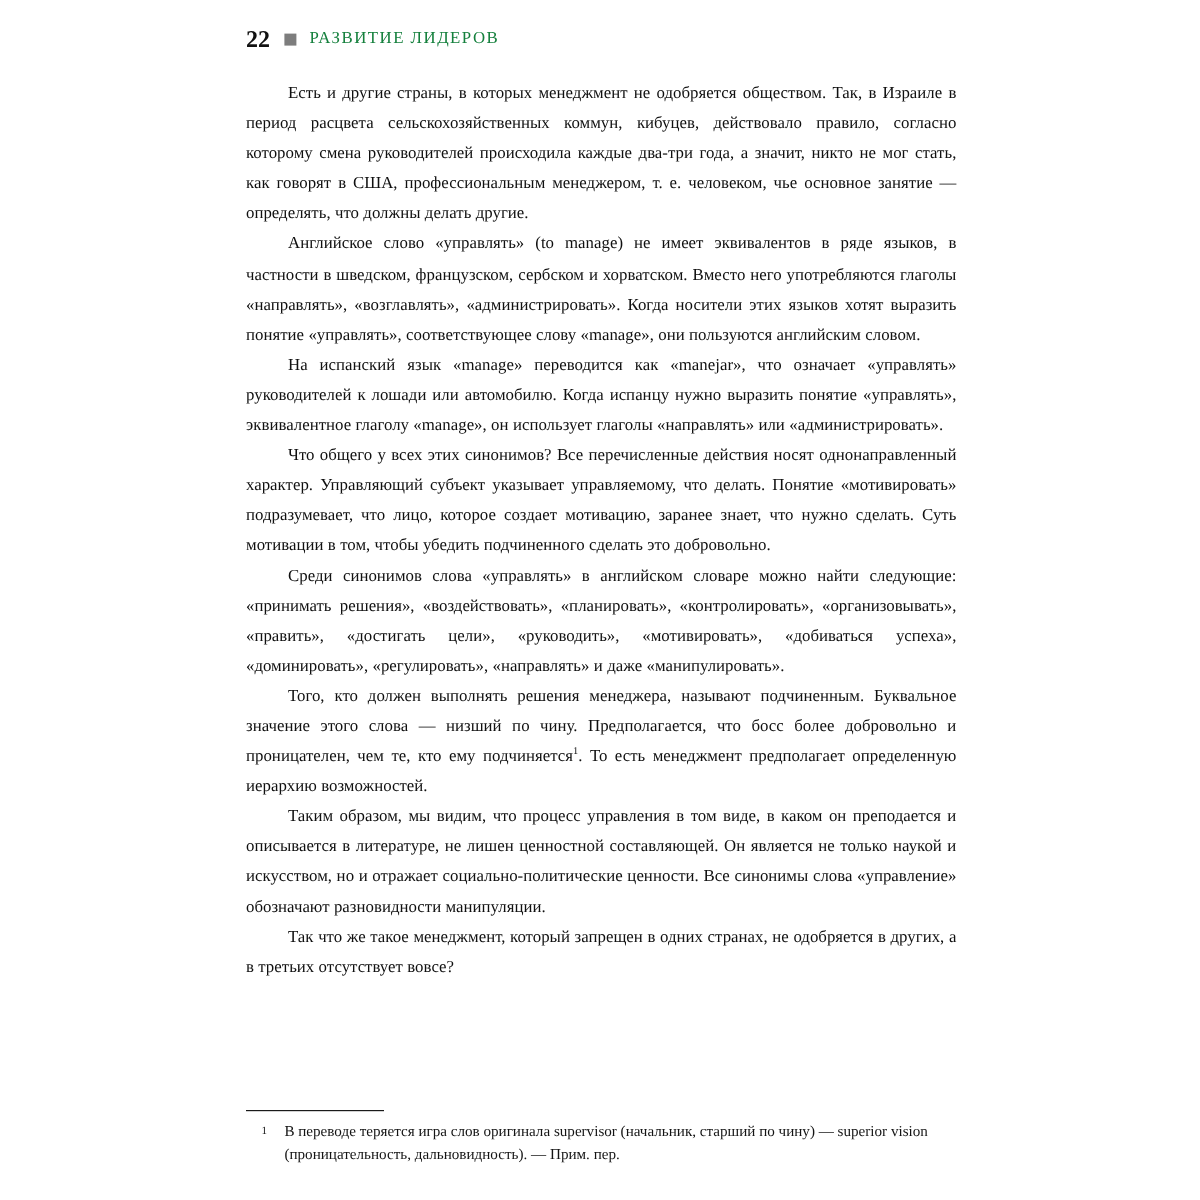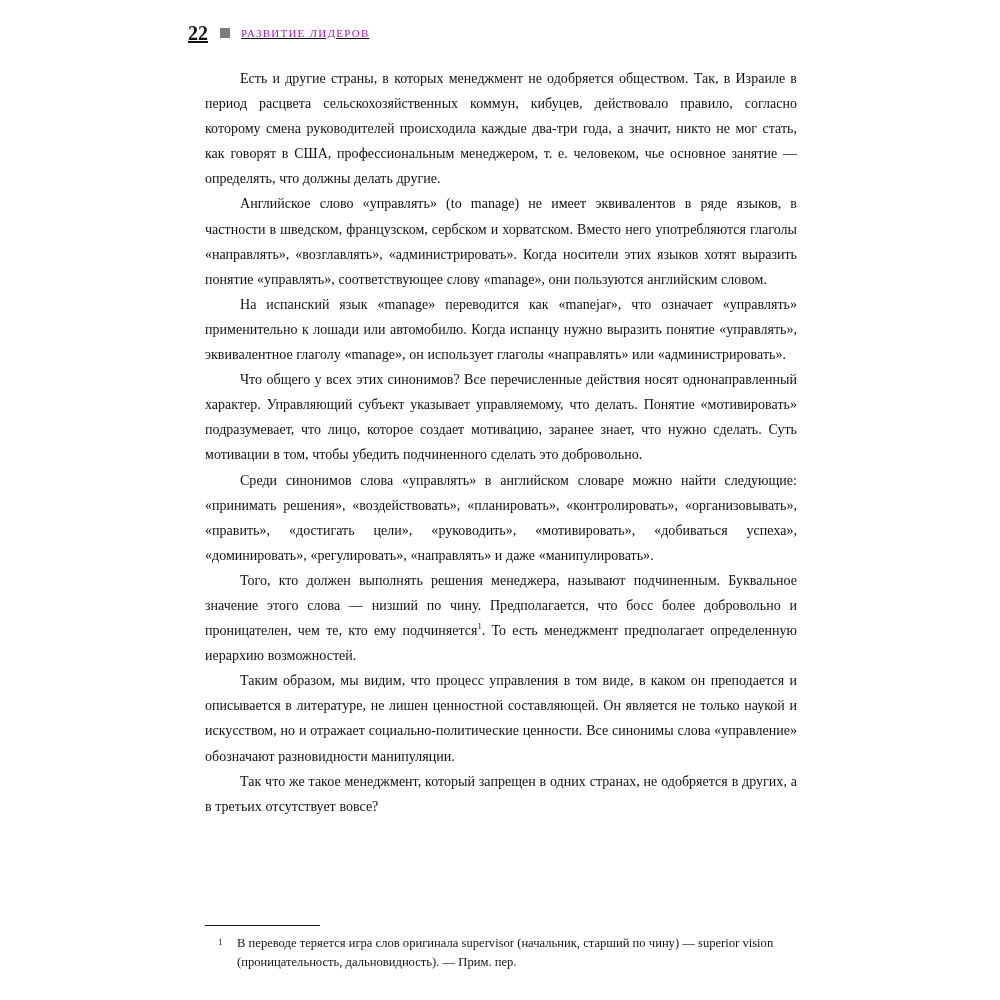--- a/index.html
+++ b/index.html
@@ -20,50 +20,49 @@
     position: relative;
     width: 1000px;
     height: 1000px;
     background: #ffffff;
     box-sizing: border-box;
   }
 
   
   .running-head {
     position: absolute;
-    left: 188px;
+    left: 205px;
     top: 22px;
     display: flex;
     align-items: center;
     height: 22px;
-    text-decoration: underline;
   }
   .folio {
     font-family: "Liberation Serif", "DejaVu Serif", serif;
     font-weight: bold;
     font-size: 20px;
     line-height: 20px;
     letter-spacing: 0px;
     color: #111111;
   }
   .head-marker {
     width: 10px;
     height: 10px;
     background: #7d7d7d;
     margin: 0 11px 0 12px;
     display: inline-block;
     flex: 0 0 auto;
   }
   .head-title {
     font-family: "Liberation Serif", "DejaVu Serif", serif;
-    font-size: 11px;
+    font-size: 14px;
     line-height: 14px;
     letter-spacing: 1.25px;
     text-transform: uppercase;
-    color: #a21caf;
+    color: #15803d;
     white-space: nowrap;
   }
 
   
   .text-column {
     position: absolute;
     left: 205px;
     top: 66px;
     width: 592px;
   }
@@ -124,21 +123,21 @@
 
   <div class="running-head">
     <span class="folio">22</span>
     <span class="head-marker"></span>
     <span class="head-title">РАЗВИТИЕ ЛИДЕРОВ</span>
   </div>
 
   <div class="text-column">
     <p class="para">Есть и другие страны, в которых менеджмент не одобряется обществом. Так, в Израиле в период расцвета сельскохозяйственных коммун, кибуцев, действовало правило, согласно которому смена руководителей происходила каждые два-три года, а значит, никто не мог стать, как говорят в США, профессиональным менеджером, т. е. человеком, чье основное занятие — определять, что должны делать другие.</p>
     <p class="para">Английское слово «управлять» (to manage) не имеет эквивалентов в ряде языков, в частности в шведском, французском, сербском и хорватском. Вместо него употребляются глаголы «направлять», «возглавлять», «администрировать». Когда носители этих языков хотят выразить понятие «управлять», соответствующее слову «manage», они пользуются английским словом.</p>
-    <p class="para">На испанский язык «manage» переводится как «manejar», что означает «управлять» применительно к лошади или автомобилю. Когда испанцу нужно выразить понятие «управлять», эквивалентное глаголу «manage», он использует глаголы «направлять» или «администрировать».</p>
+    <p class="para">На испанский язык «manage» переводится как «manejar», что означает «управлять» руководителей к лошади или автомобилю. Когда испанцу нужно выразить понятие «управлять», эквивалентное глаголу «manage», он использует глаголы «направлять» или «администрировать».</p>
     <p class="para">Что общего у всех этих синонимов? Все перечисленные действия носят однонаправленный характер. Управляющий субъект указывает управляемому, что делать. Понятие «мотивировать» подразумевает, что лицо, которое создает мотивацию, заранее знает, что нужно сделать. Суть мотивации в том, чтобы убедить подчиненного сделать это добровольно.</p>
     <p class="para">Среди синонимов слова «управлять» в английском словаре можно найти следующие: «принимать решения», «воздействовать», «планировать», «контролировать», «организовывать», «править», «достигать цели», «руководить», «мотивировать», «добиваться успеха», «доминировать», «регулировать», «направлять» и даже «манипулировать».</p>
 
     <p class="para"><span>Того, кто должен выполнять решения менеджера, называют подчиненным. Буквальное значение этого слова — низший по чину. Предполагается, что босс более добровольно и проницателен, чем те, кто ему подчиняется</span><sup class="fn-ref">1</sup><span>. То есть менеджмент предполагает определенную иерархию возможностей.</span></p>
 
     <p class="para">Таким образом, мы видим, что процесс управления в том виде, в каком он преподается и описывается в литературе, не лишен ценностной составляющей. Он является не только наукой и искусством, но и отражает социально-политические ценности. Все синонимы слова «управление» обозначают разновидности манипуляции.</p>
     <p class="para">Так что же такое менеджмент, который запрещен в одних странах, не одобряется в других, а в третьих отсутствует вовсе?</p>
   </div>
 
   <div class="footnote-block">

